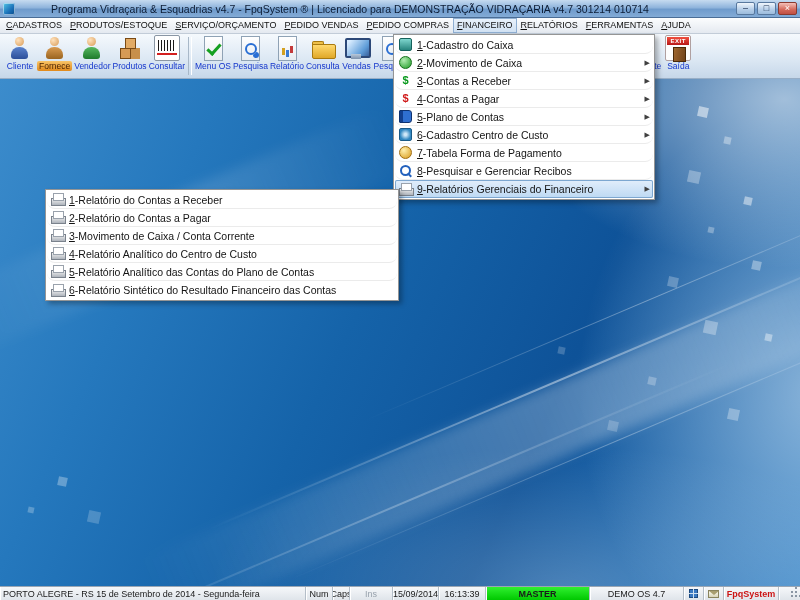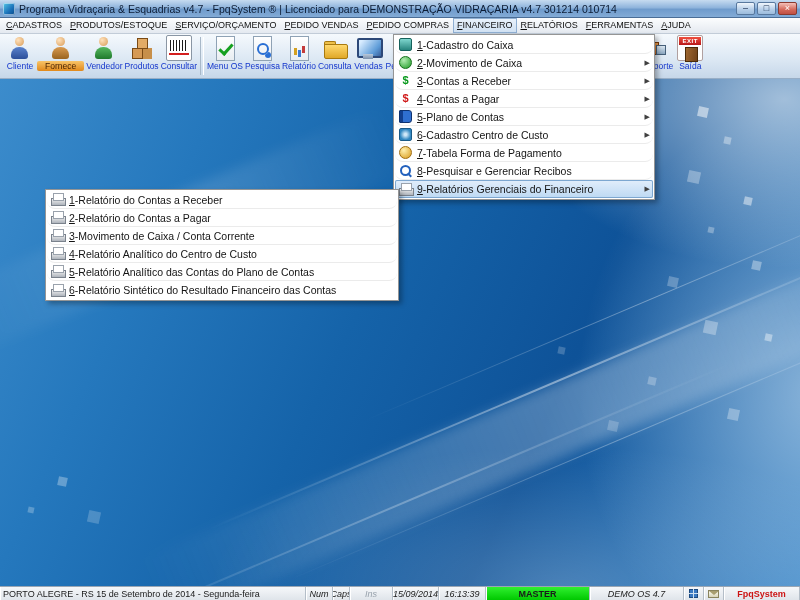--- a/index.html
+++ b/index.html
@@ -3,21 +3,21 @@
 <meta charset="utf-8">
 <style>
   *{margin:0;padding:0;box-sizing:border-box;}
   html,body{width:800px;height:600px;overflow:hidden;}
   body{font-family:"Liberation Sans","DejaVu Sans",sans-serif;position:relative;background:#0e5298;}
   u{text-decoration:underline;}
 
   
   .titlebar{position:absolute;left:0;top:0;right:0;height:18px;
     background:linear-gradient(#c6dbf0 0%,#8fb4dc 45%,#6f9bcc 55%,#83abd6 100%);
-    border-bottom:1px solid #4a6d96;display:flex;align-items:center;padding:0 3px;z-index:10;}
+    border-bottom:1px solid #4a6d96;display:flex;align-items:center;padding:0 3px;z-index:10;gap:32px;}
   .app-icon{width:12px;height:12px;margin-right:4px;border-radius:2px;flex:none;
     background:linear-gradient(135deg,#55c8e8,#1a70b8 60%,#0a4a88);box-shadow:inset 0 0 0 1px rgba(255,255,255,.5);}
   .title-text{font-size:10.5px;color:#0c1c34;white-space:nowrap;overflow:hidden;flex:1;}
   .win-buttons{display:flex;gap:2px;flex:none;}
   .win-btn{width:19px;height:13px;font-size:9px;line-height:11px;text-align:center;color:#15294a;
     background:linear-gradient(#f0f6fc,#b4cde8 60%,#9cbcdd);border:1px solid #58789e;border-radius:2px;}
   .win-btn.close{background:linear-gradient(#f4c0b8,#d4685a 60%,#c05044);color:#fff;border-color:#8a3a30;}
 
   
   .menubar{position:absolute;left:0;top:18px;right:0;height:16px;
@@ -26,21 +26,21 @@
   .menu-item{font-size:9px;line-height:15px;padding:0 4px;color:#101010;white-space:nowrap;}
   .menu-item.open{background:linear-gradient(#eaf2fb,#cfe0f2);box-shadow:inset 0 0 0 1px #8fafd2;text-align:center;}
 
   
   .toolbar{position:absolute;left:0;top:34px;right:0;height:45px;
     background:linear-gradient(#f5f9fd,#dbe7f3 60%,#c6d7e9);border-bottom:1px solid #98aec6;
     display:flex;align-items:flex-start;padding:1px 2px 0 4px;z-index:5;}
   .tb-btn{min-width:32px;padding:0 1px;height:43px;display:flex;flex-direction:column;align-items:center;}
   .tb-icon{width:26px;height:26px;position:relative;flex:none;}
   .tb-label{font-size:8.5px;color:#1436cc;white-space:nowrap;line-height:10px;}
-  .tb-label.hl{background:linear-gradient(#f8c468,#e0891c);color:#4a2300;border-radius:2px;padding:0 8px;}
+  .tb-label.hl{background:linear-gradient(#f8c468,#e0891c);color:#4a2300;border-radius:2px;padding:0 2px;}
   .tb-sep{width:4px;height:38px;margin:2px 2px 0;border-left:1px solid #a8b8c8;border-right:1px solid #ffffff;}
   .tb-spacer{flex:0 0 210px;}
 
   
   .ic-person::before{content:"";position:absolute;left:8px;top:2px;width:9px;height:9px;border-radius:50%;
     background:radial-gradient(circle at 35% 35%,#ffe2bd,#d89a55);}
   .ic-person::after{content:"";position:absolute;left:4px;bottom:2px;width:17px;height:12px;border-radius:8px 8px 3px 3px;}
   .ic-cliente::after{background:linear-gradient(#5a82cc,#2c4f9a);}
   .ic-fornece::after{background:linear-gradient(#d89a50,#9a6420);}
   .ic-vendedor::after{background:linear-gradient(#56b860,#1f7a2c);}
@@ -123,21 +123,21 @@
   .mi-printer::before{content:"";position:absolute;left:0;top:5px;width:13px;height:6px;
     background:linear-gradient(#f0f0f0,#aeb4bc);border:1px solid #7a828c;}
   .mi-printer::after{content:"";position:absolute;left:2px;top:0;width:9px;height:6px;background:#fff;border:1px solid #9aa2ac;}
 
   
   .statusbar{position:absolute;left:0;right:0;bottom:0;height:14px;
     background:linear-gradient(#f6f8fa,#dfe4ea);border-top:1px solid #9aa6b4;display:flex;
     font-size:9px;color:#1a1a1a;z-index:10;}
   .sb{border-right:1px solid #b4bec8;box-shadow:inset 1px 0 0 #fff;display:flex;align-items:center;
     padding:0 3px;white-space:nowrap;overflow:hidden;flex:none;}
-  .sb.center{justify-content:center;font-style:italic;}
+  .sb.center{justify-content:center;}
   .sb-ins{color:#98a2ac;}
   .sb-master{background:linear-gradient(#30f030,#00c800);font-weight:bold;justify-content:center;}
   .sb-brand{color:#cc1414;font-weight:bold;justify-content:center;}
   .sb-grip{flex:1;border-right:none;position:relative;}
   .sb-grip::after{content:"";position:absolute;right:3px;bottom:3px;width:2px;height:2px;background:#8a96a4;
     box-shadow:-4px 4px 0 #8a96a4,0 4px 0 #8a96a4,-4px 8px 0 #8a96a4,0 8px 0 #8a96a4,4px 8px 0 #8a96a4;bottom:11px;}
   .sb-icn{justify-content:center;}
   .icn-grid{width:9px;height:9px;background:#3a78c0;box-shadow:inset 0 0 0 1px #1c4a80;position:relative;}
   .icn-grid::before{content:"";position:absolute;left:0;right:0;top:4px;height:1px;background:#cfe0f0;}
   .icn-grid::after{content:"";position:absolute;top:0;bottom:0;left:4px;width:1px;background:#cfe0f0;}
@@ -335,15 +335,15 @@
   <div class="sb center" style="width:46px">15/09/2014</div>
   <div class="sb center" style="width:47px">16:13:39</div>
   <div class="sb sb-master" style="width:104px">MASTER</div>
   <div class="sb center" style="width:94px">DEMO OS 4.7</div>
   <div class="sb sb-icn" style="width:20px">
     <span class="icn-grid"></span>
   </div>
   <div class="sb sb-icn" style="width:20px">
     <span class="icn-mail"></span>
   </div>
-  <div class="sb sb-brand" style="width:76px">FpqSystem</div>
+  <div class="sb sb-brand" style="width:55px">FpqSystem</div>
   <div class="sb sb-grip"></div>
 </div>
 
 </body></html>

